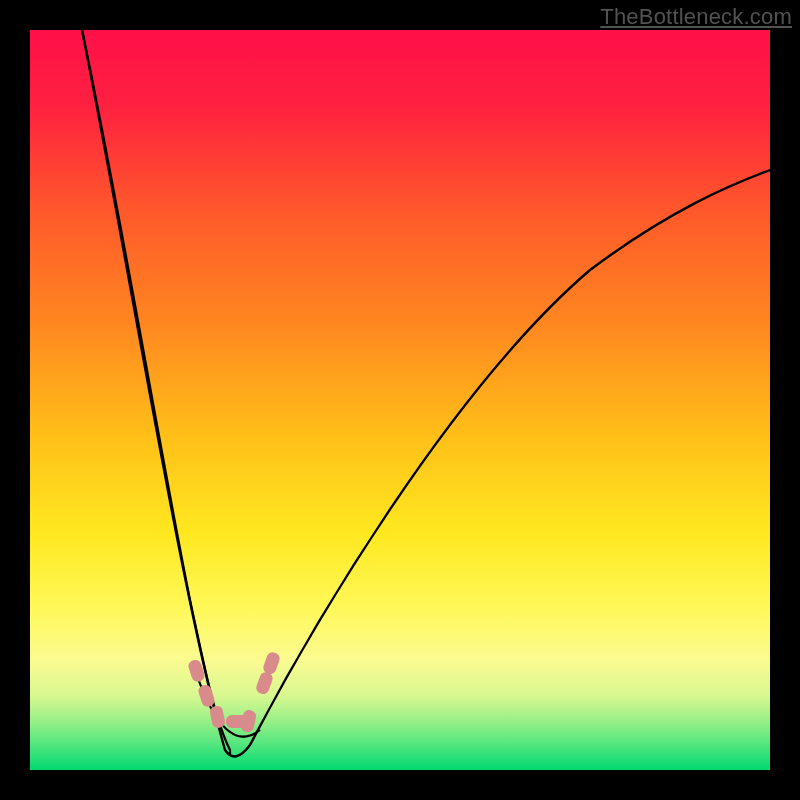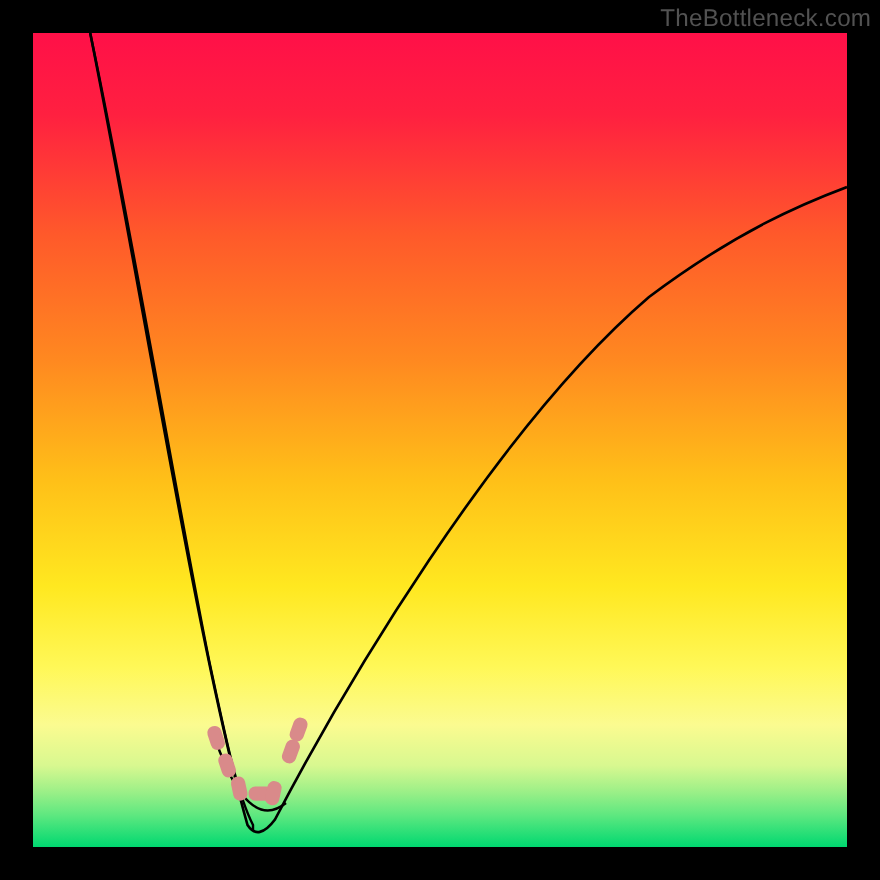--- a/index.html
+++ b/index.html
@@ -13,20 +13,21 @@
     }
     .watermark {
       position: absolute;
       top: 4px;
       right: 8px;
       color: #525252;
       font-size: 22px;
       font-weight: 400;
       z-index: 10;
       letter-spacing: 0.2px;
+      text-decoration: underline;
     }
     .chart-container {
       position: absolute;
       top: 30px;
       left: 30px;
       width: 740px;
       height: 740px;
     }
     .gradient-bg {
       position: absolute;

